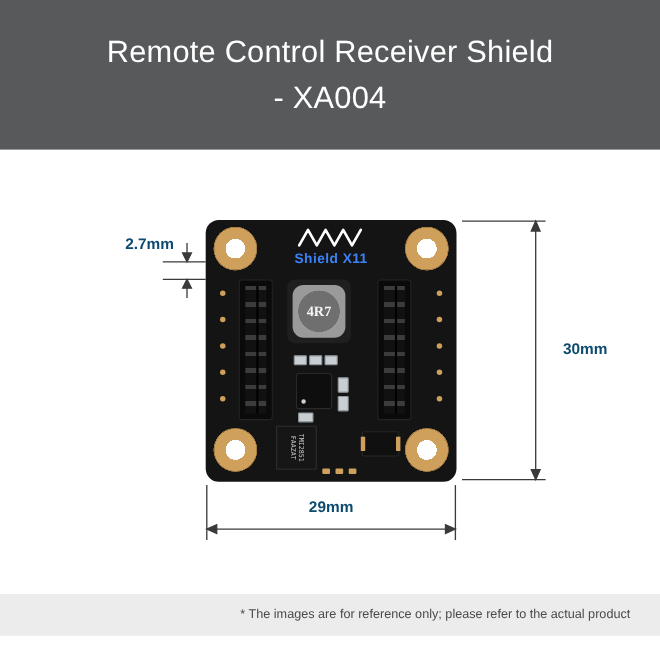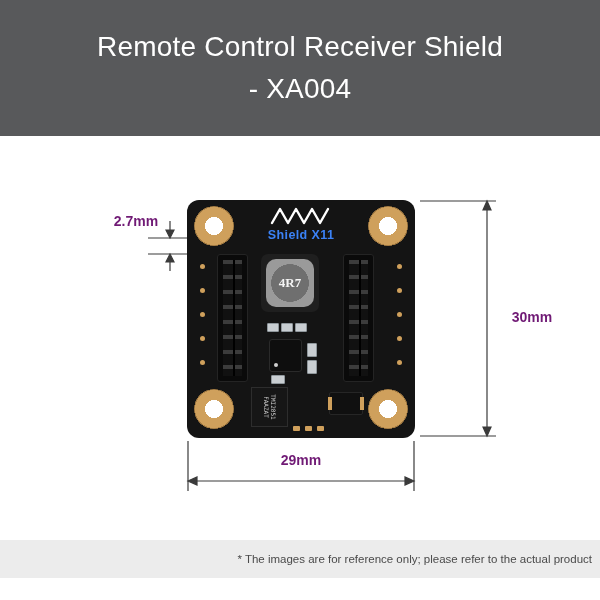--- a/index.html
+++ b/index.html
@@ -8,21 +8,21 @@
 
   
   .header{position:absolute; left:0; top:0; width:600px; height:136px;
     background:#58595b; color:#fff; display:flex; flex-direction:column;
     align-items:center; justify-content:center; gap:10px;}
   .header .line{font-size:28px; font-weight:400; letter-spacing:.2px;}
 
   
   .footer{position:absolute; left:0; top:540px; width:600px; height:38px;
     background:#ececec; display:flex; align-items:center; justify-content:flex-end;}
-  .footer .note{font-size:11.5px; color:#4a4a4a; padding-right:8px;}
+  .footer .note{font-size:11.5px; color:#4a4a4a; padding-right:27px;}
 
   
   .board{position:absolute; left:187px; top:200px; width:228px; height:238px;
     background:#141414; border-radius:12px;}
   .hole{position:absolute; width:40px; height:40px; border-radius:50%;
     background:radial-gradient(circle, #ffffff 0 9px, #cfa05c 9px 19px, #a87f45 19px 20px, transparent 20px);}
   .hole.tl{left:7px; top:6px;} .hole.tr{right:7px; top:6px;}
   .hole.bl{left:7px; bottom:9px;} .hole.br{right:7px; bottom:9px;}
 
   .logo{position:absolute; left:82px; top:6px; width:64px; height:20px;}
@@ -54,21 +54,21 @@
   .chip .rot{transform:rotate(90deg); white-space:nowrap; color:#cfcfcf;
     font-size:6px; line-height:7px; text-align:center; font-family:"DejaVu Sans Mono", monospace;}
   .smd{position:absolute; left:142px; top:192px; width:32px; height:21px;
     background:#101010; border:1px solid #262626; border-radius:2px;}
   .smd::before,.smd::after{content:""; position:absolute; top:4px; width:4px; height:13px; background:#cfa05c;}
   .smd::before{left:-2px;} .smd::after{right:-2px;}
   .via{position:absolute; width:5px; height:5px; border-radius:50%; background:#cfa05c;}
   .padrect{position:absolute; width:7px; height:5px; background:#cfa05c; border-radius:1px;}
 
   
-  .dim-label{position:absolute; color:#701a75; font-size:14px; font-weight:700;}
+  .dim-label{position:absolute; color:#0c4a6e; font-size:14px; font-weight:700;}
   .dim-offset{left:104px; top:213px; width:64px; text-align:center;}
   .dim-height{left:500px; top:309px; width:64px; text-align:center;}
   .dim-width{left:271px; top:452px; width:60px; text-align:center;}
 
   .overlay{position:absolute; left:0; top:0; width:600px; height:600px; pointer-events:none;}
 </style>
 </head>
 <body>
 
 <div class="stage">

